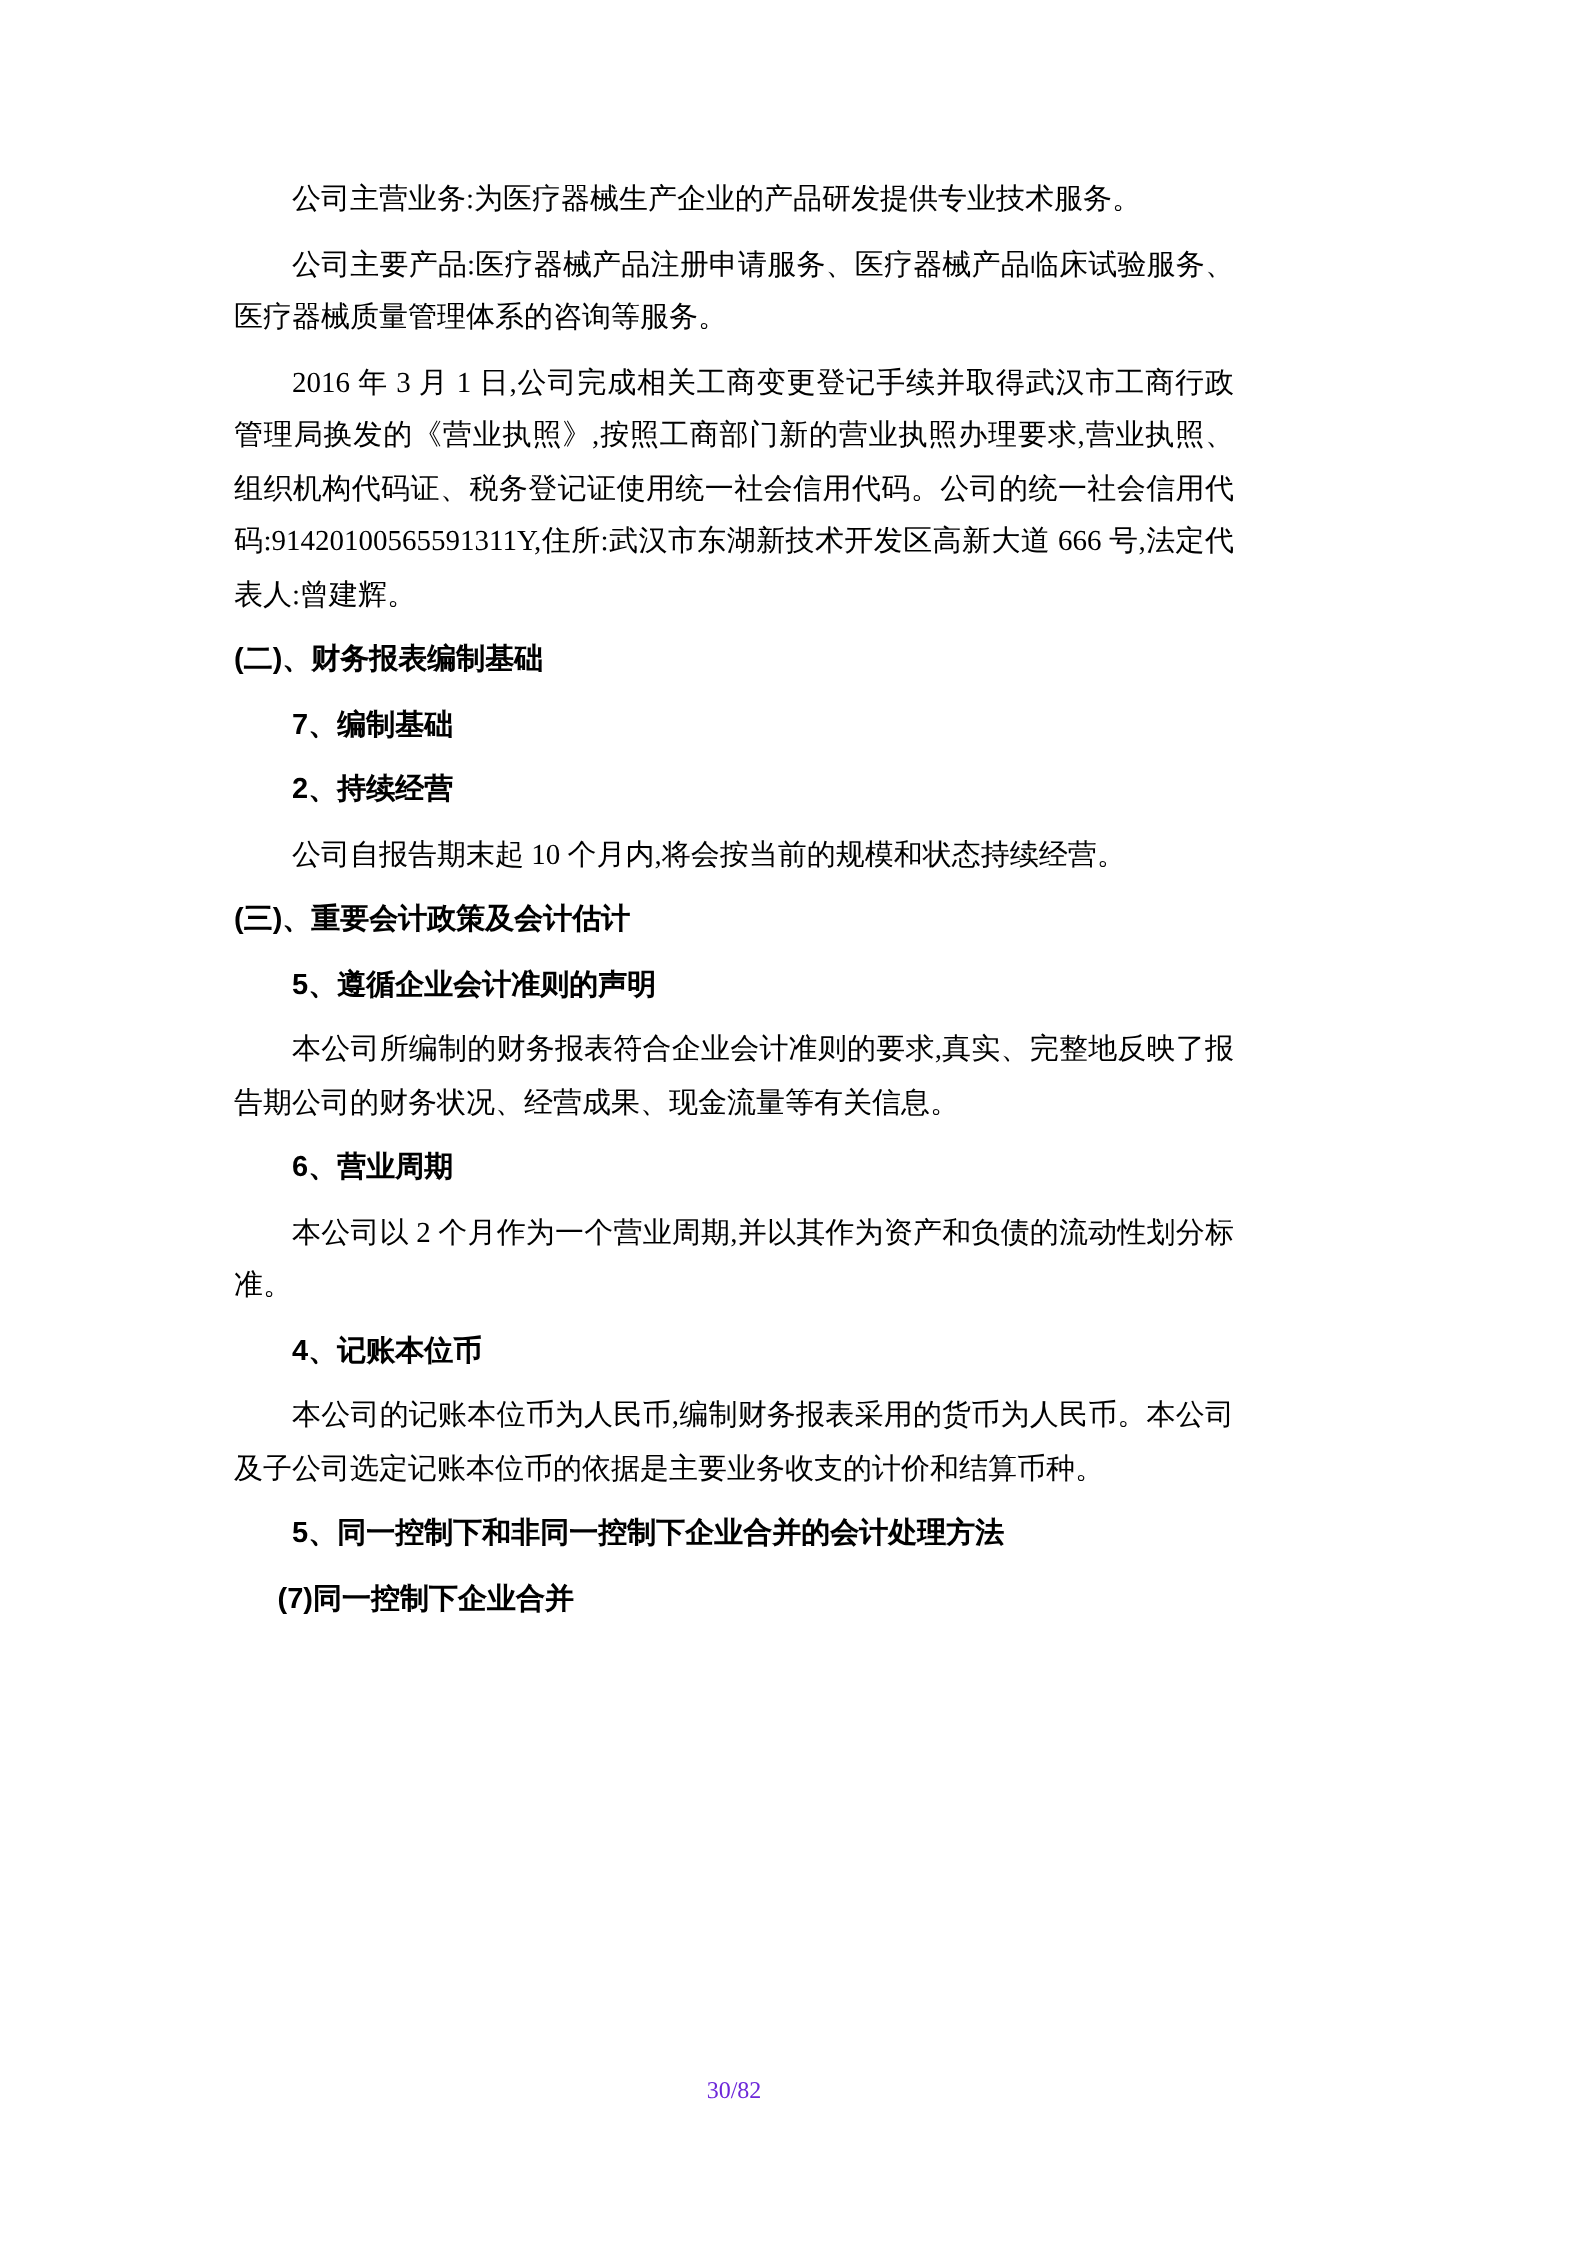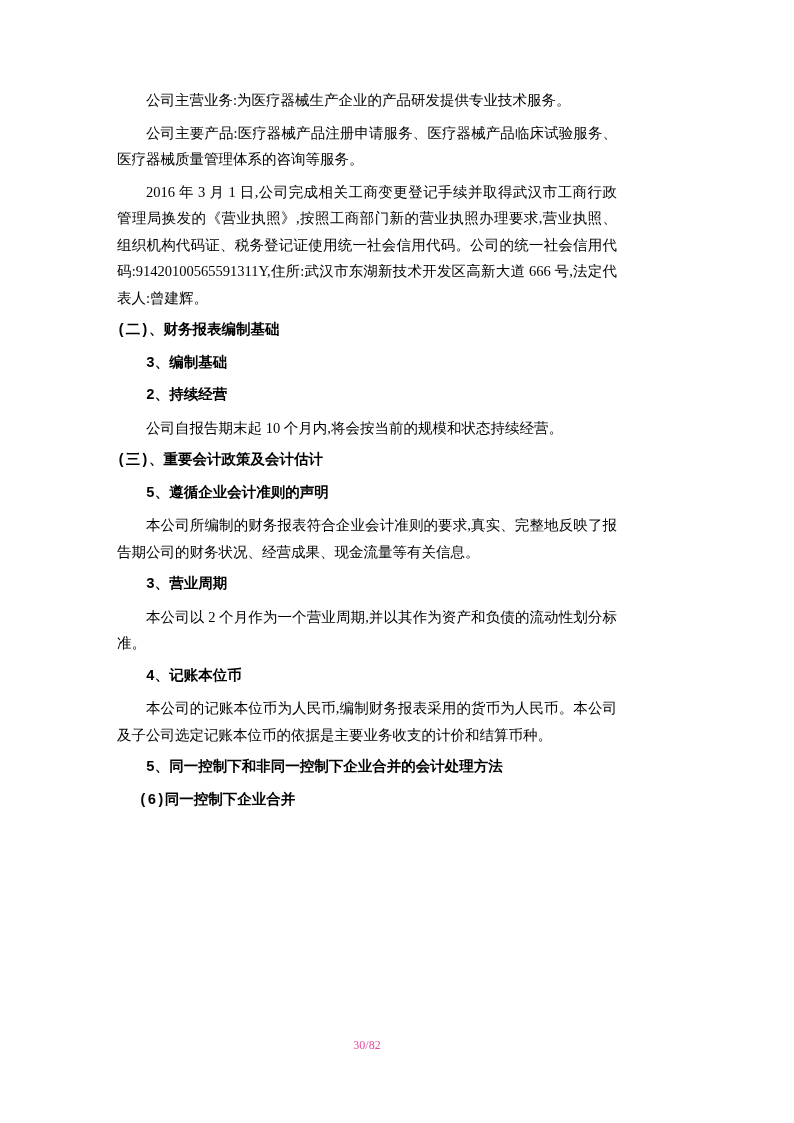--- a/index.html
+++ b/index.html
@@ -28,54 +28,54 @@
     text-align: justify;
     text-justify: inter-ideograph;
     word-break: break-all;
   }
   .para {
     font-family: "Liberation Serif", "DejaVu Serif", serif;
     text-indent: 2em;
     font-weight: normal;
   }
   .h1, .h2, .h3 {
-    font-family: Liberation Mono, monospace;
+    font-family: Liberation Sans, sans-serif;
     font-weight: bold;
     font-size: 15px;
   }
   .h1 { text-indent: 0; }
   .h2 { text-indent: 2em; }
   .h3 { text-indent: 1.5em; }
   .footer {
     position: absolute;
     left: 0;
     right: 0;
     top: 1038px;
     text-align: center;
     font-family: "Liberation Serif", "DejaVu Serif", serif;
     font-size: 12px;
-    color: #ec4899;
+    color: #6d28d9;
   }
 </style>
 </head>
 <body>
 
 <div class="page">
   <div class="doc-body" id="doc-body">
       <p class="para">公司主营业务:为医疗器械生产企业的产品研发提供专业技术服务。</p>
       <p class="para">公司主要产品:医疗器械产品注册申请服务、医疗器械产品临床试验服务、医疗器械质量管理体系的咨询等服务。</p>
       <p class="para">2016 年 3 月 1 日,公司完成相关工商变更登记手续并取得武汉市工商行政管理局换发的《营业执照》,按照工商部门新的营业执照办理要求,营业执照、组织机构代码证、税务登记证使用统一社会信用代码。公司的统一社会信用代码:91420100565591311Y,住所:武汉市东湖新技术开发区高新大道 666 号,法定代表人:曾建辉。</p>
       <p class="h1">(二)、财务报表编制基础</p>
-      <p class="h2">3、编制基础</p>
+      <p class="h2">7、编制基础</p>
       <p class="h2">2、持续经营</p>
       <p class="para">公司自报告期末起 10 个月内,将会按当前的规模和状态持续经营。</p>
       <p class="h1">(三)、重要会计政策及会计估计</p>
       <p class="h2">5、遵循企业会计准则的声明</p>
       <p class="para">本公司所编制的财务报表符合企业会计准则的要求,真实、完整地反映了报告期公司的财务状况、经营成果、现金流量等有关信息。</p>
-      <p class="h2">3、营业周期</p>
+      <p class="h2">6、营业周期</p>
       <p class="para">本公司以 2 个月作为一个营业周期,并以其作为资产和负债的流动性划分标准。</p>
       <p class="h2">4、记账本位币</p>
       <p class="para">本公司的记账本位币为人民币,编制财务报表采用的货币为人民币。本公司及子公司选定记账本位币的依据是主要业务收支的计价和结算币种。</p>
       <p class="h2">5、同一控制下和非同一控制下企业合并的会计处理方法</p>
-      <p class="h3">(6)同一控制下企业合并</p>
+      <p class="h3">(7)同一控制下企业合并</p>
     </div>
   <div class="footer">30/82</div>
 </div>
 
 </body></html>

